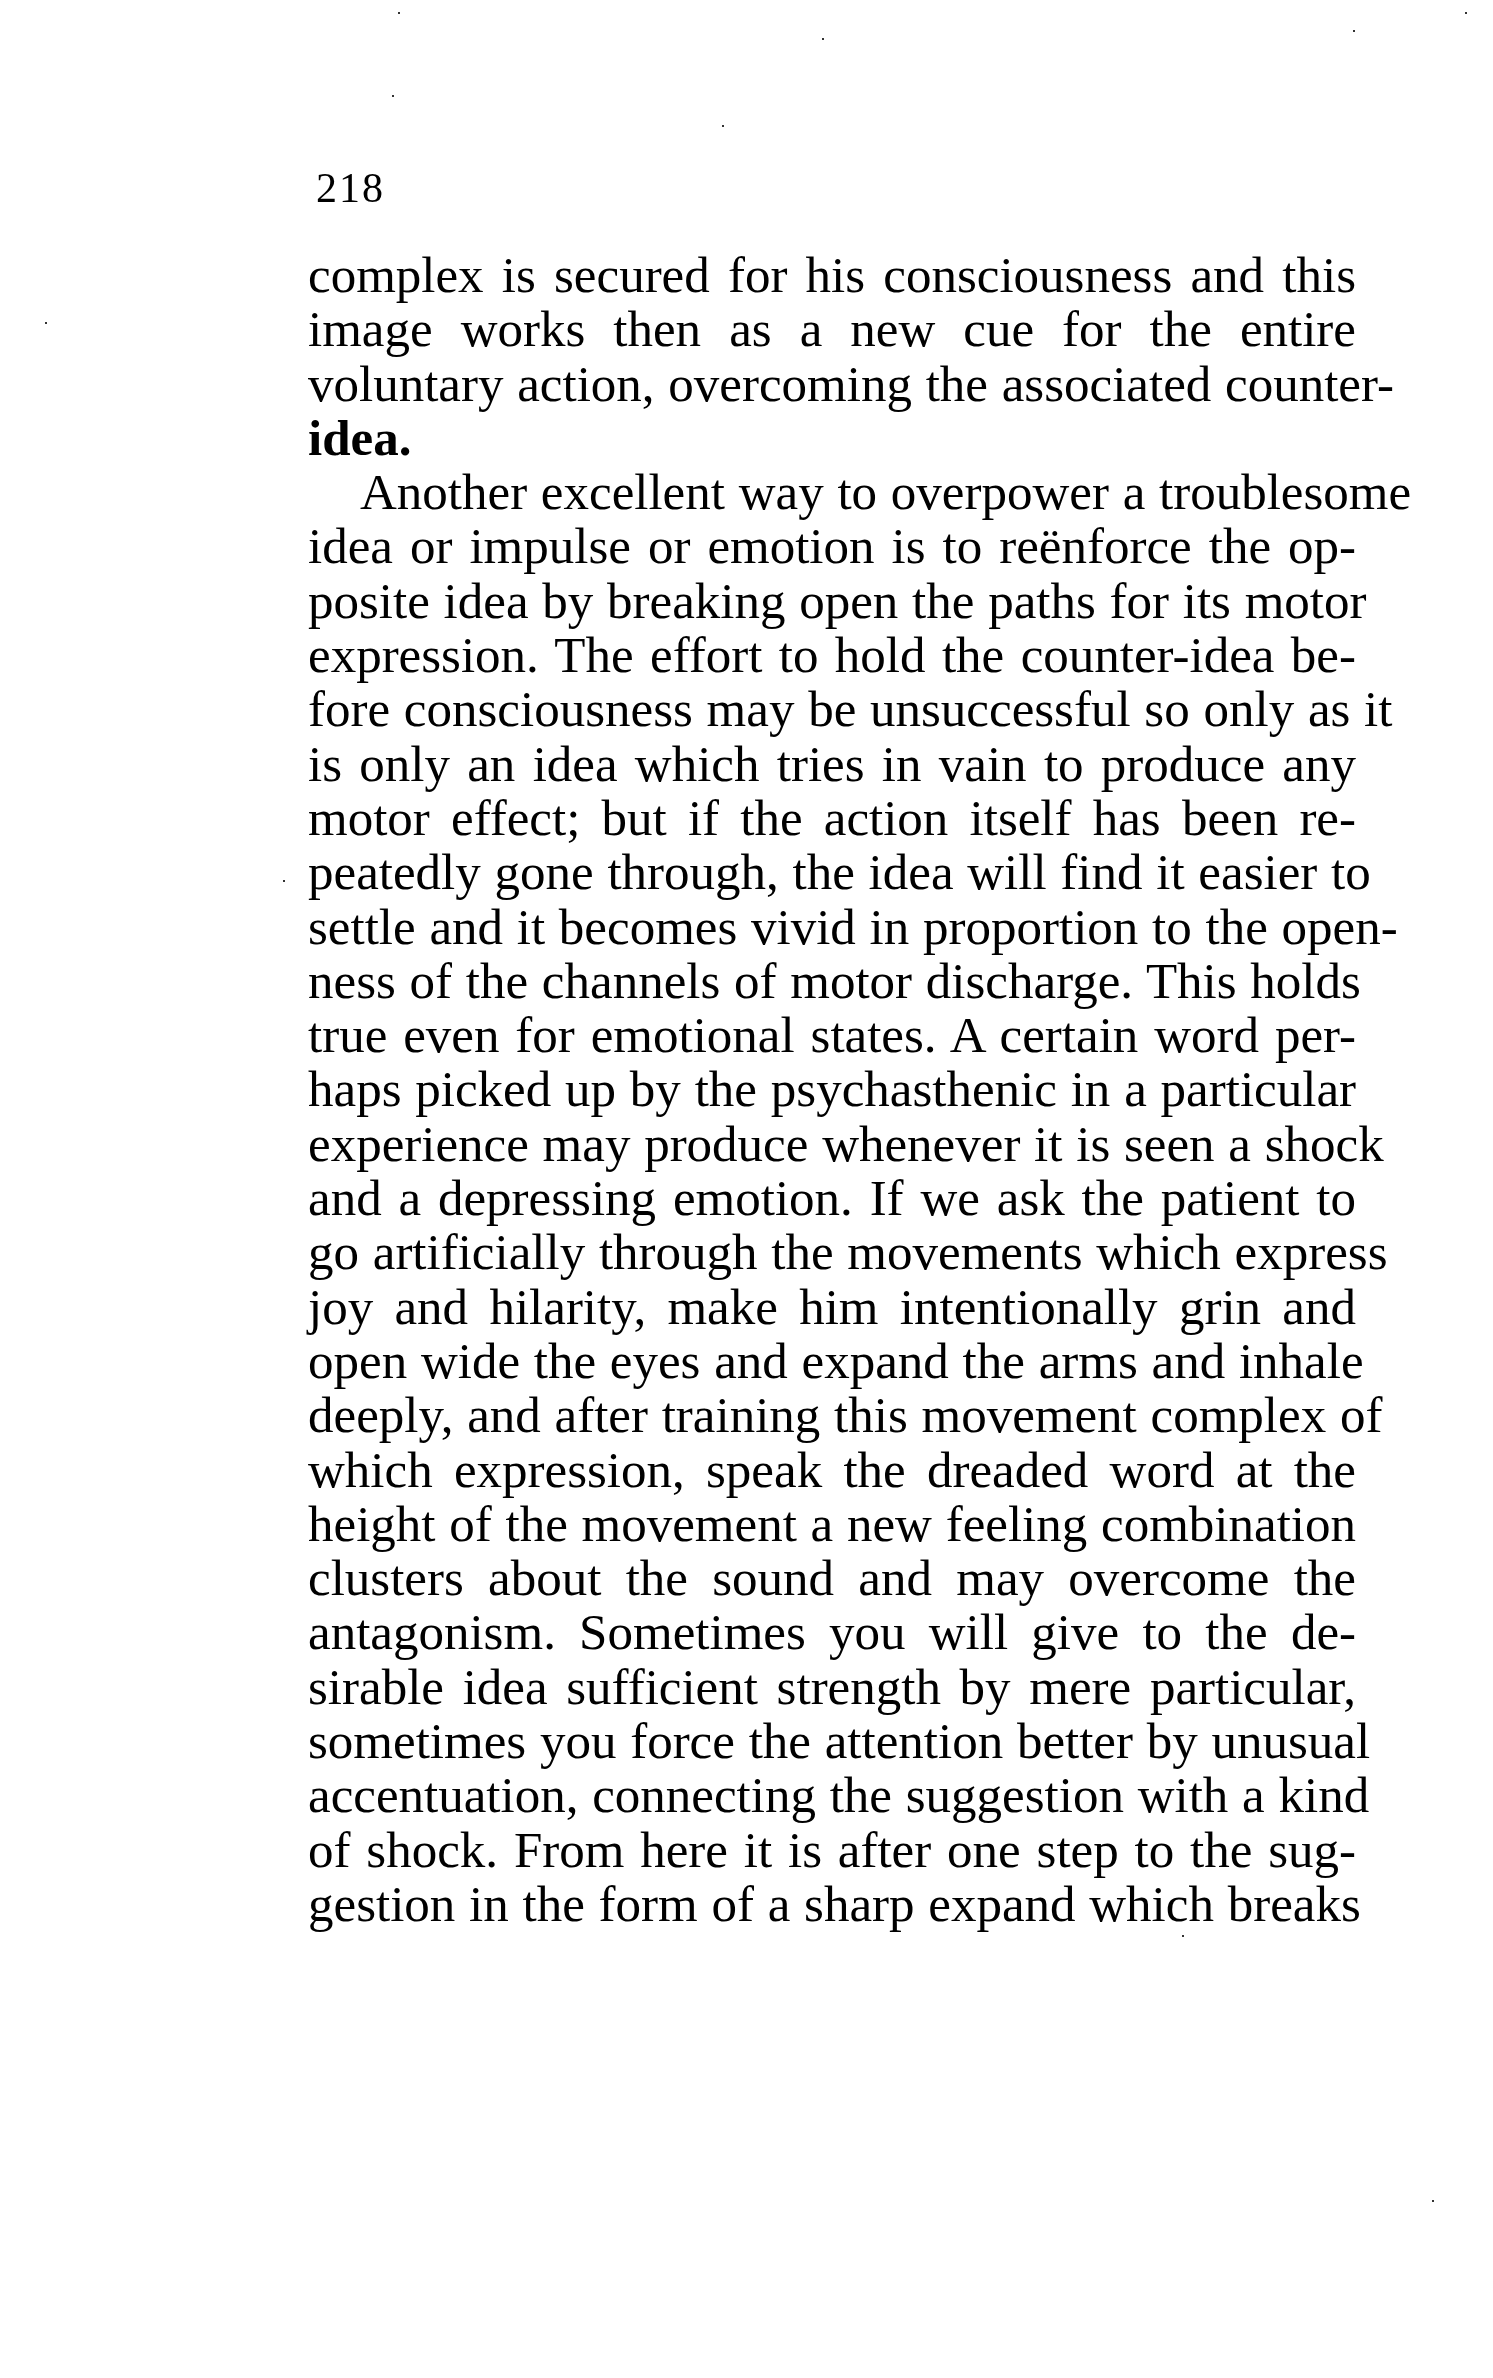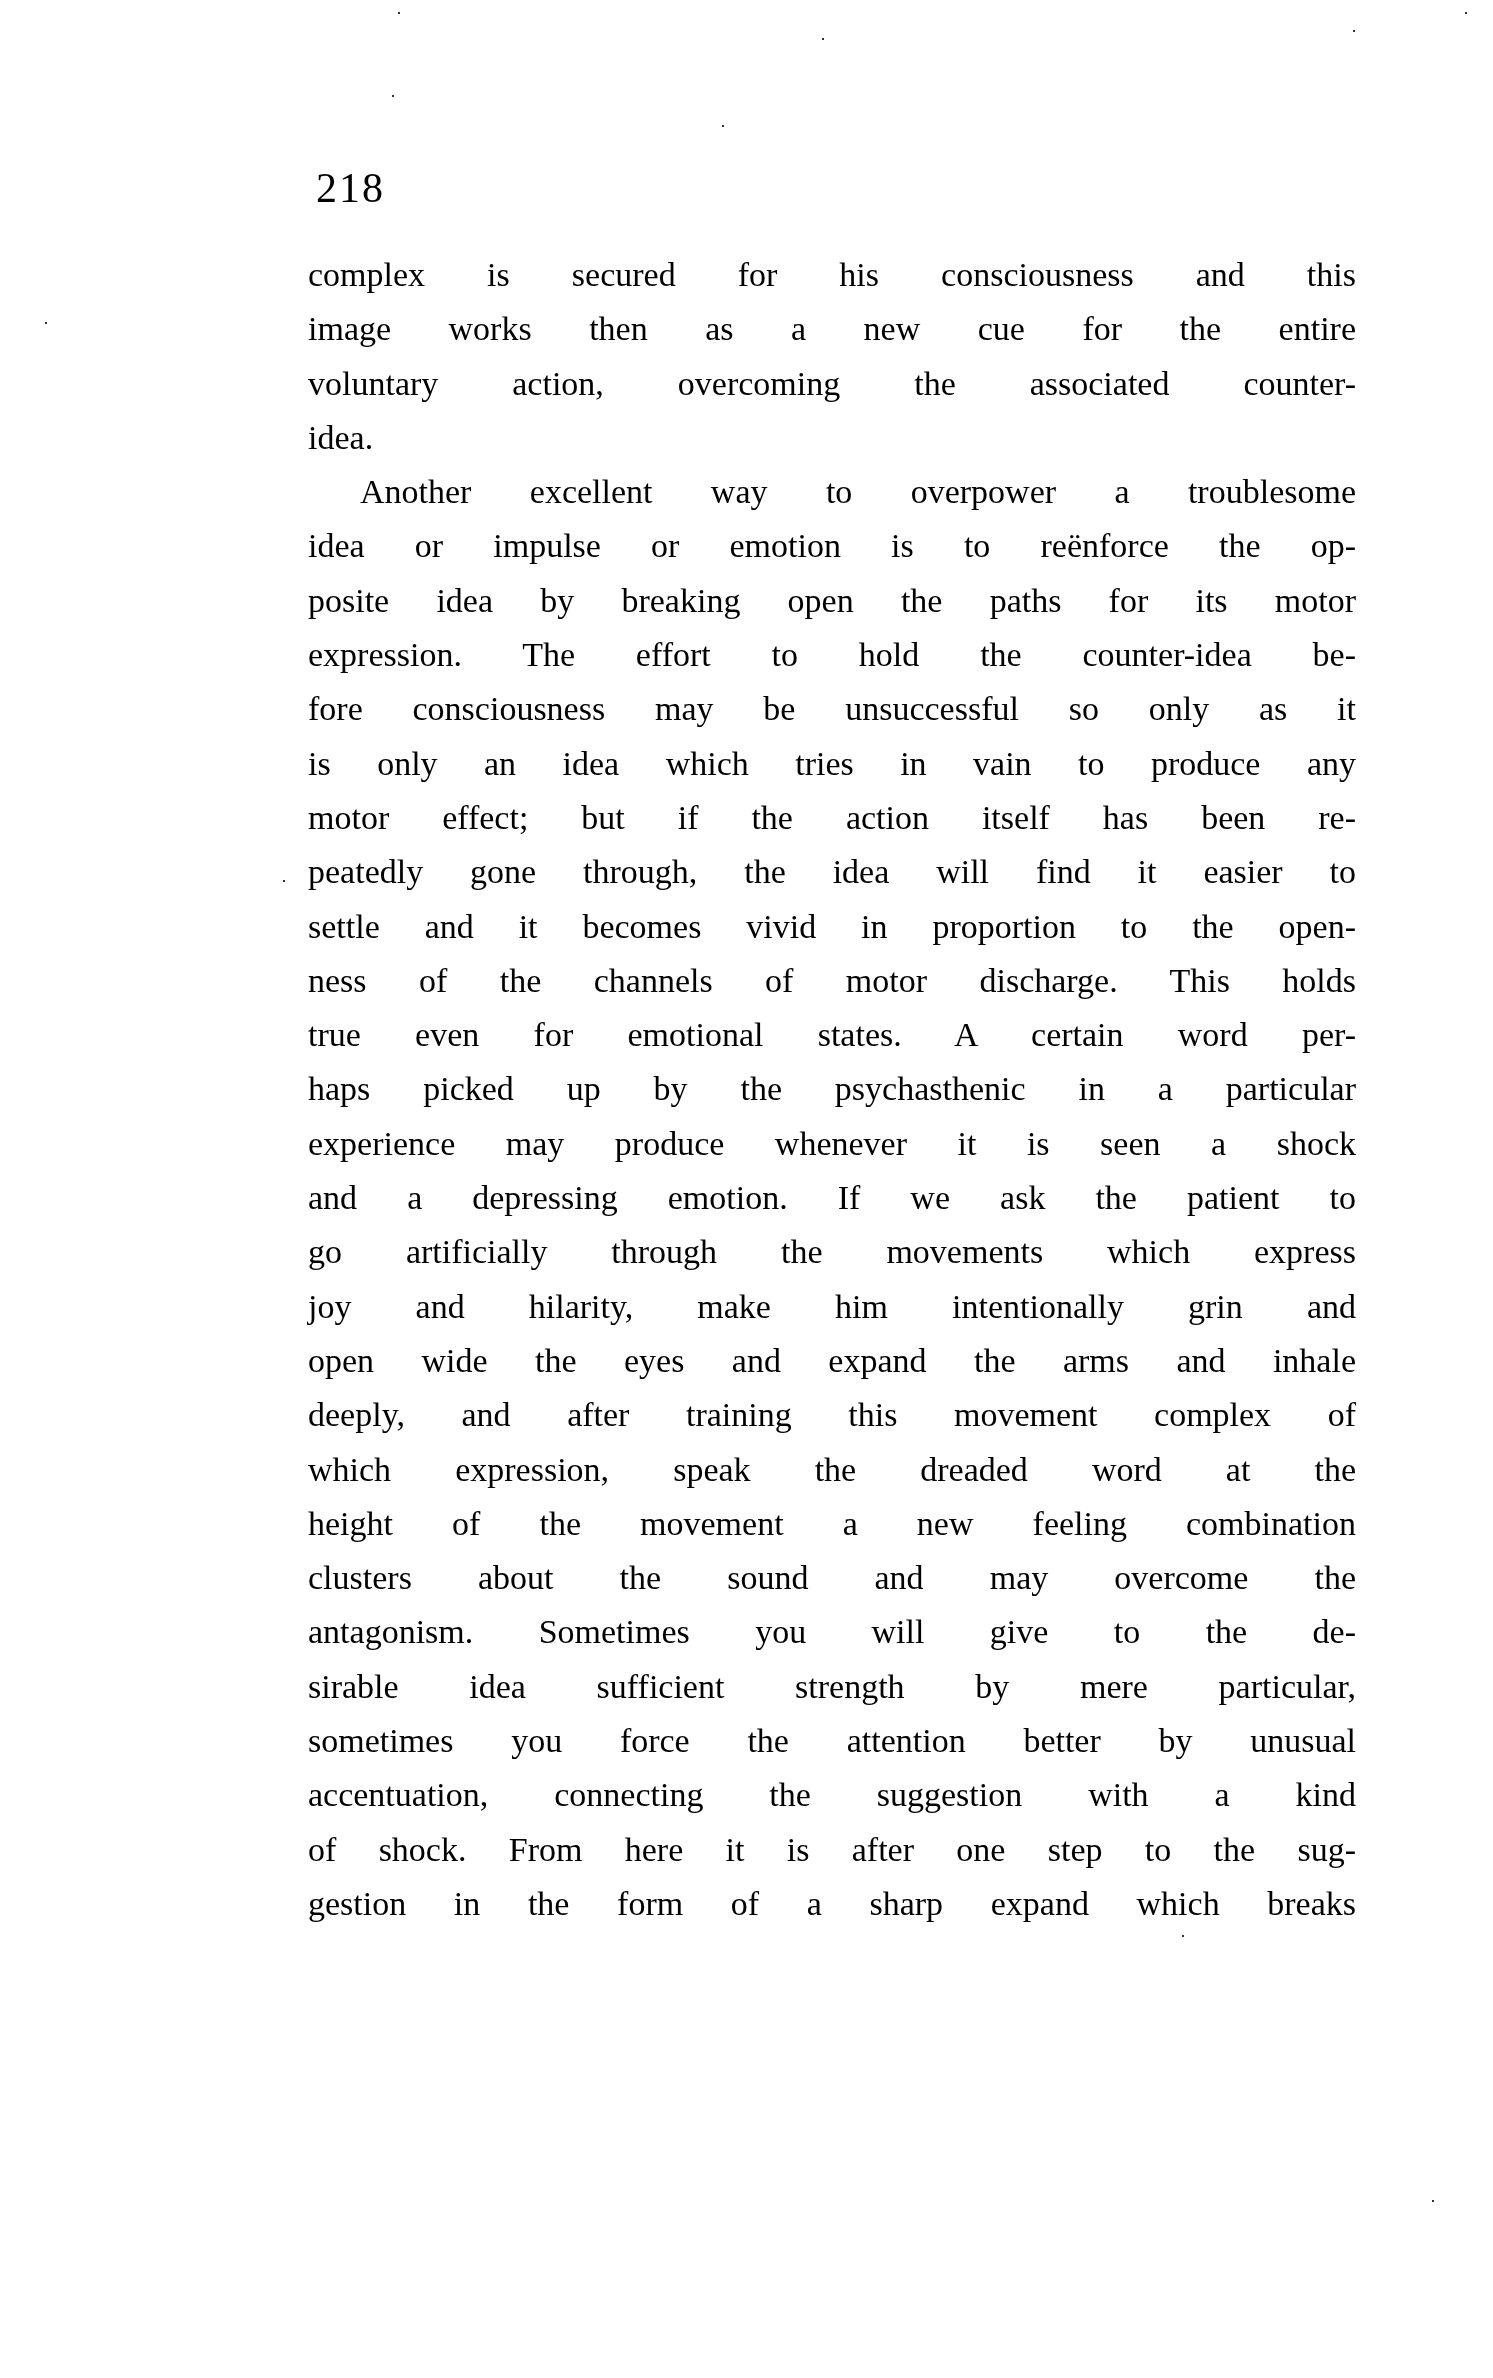--- a/index.html
+++ b/index.html
@@ -43,35 +43,36 @@
     top: 0;
     font-size: 43px;
     line-height: 60px;
     letter-spacing: 1.5px;
   }
   .body-text {
     position: absolute;
     left: 308px;
     top: 248px;
     width: 1048px;
-    font-size: 34px;
+    font-size: 51px;
     word-spacing: 1px;
   }
   .line {
     display: block;
     height: 54.3px;
     line-height: 54.3px;
     white-space: nowrap;
     text-align: justify;
     text-align-last: justify;
     overflow: visible;
   }
   .line.last {
     text-align: right;
     text-align-last: left;
+    font-weight: bold;
   }
   .line.indent {
     padding-left: 52px;
   }
   .speck {
     position: absolute;
     width: 2px;
     height: 2px;
     background: #333;
   }

